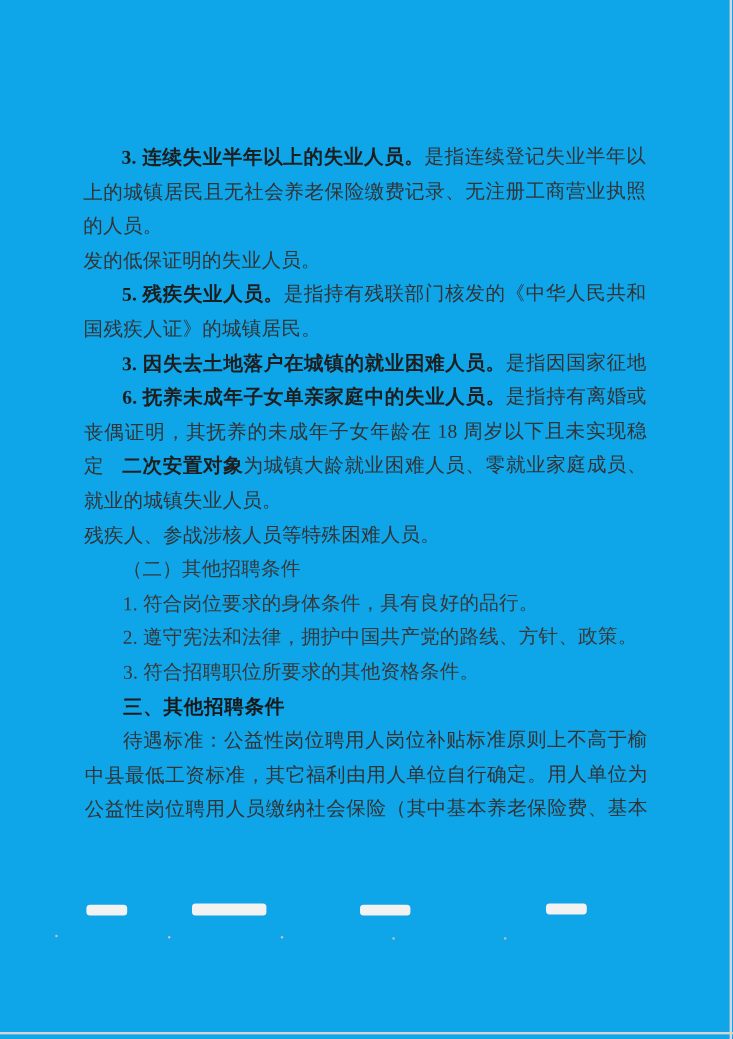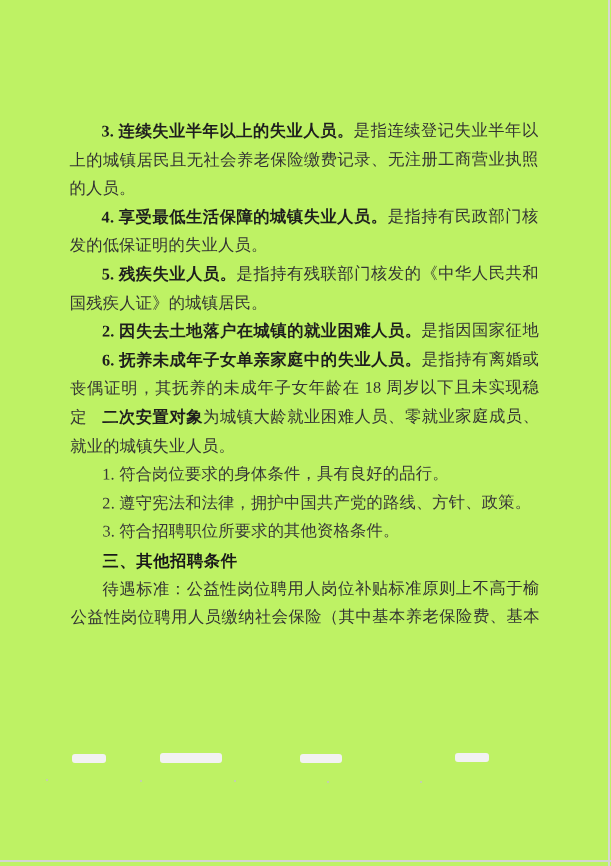--- a/index.html
+++ b/index.html
@@ -4,21 +4,21 @@
 <style>
   html, body {
     margin: 0;
     padding: 0;
     background: #ffffff;
   }
   .page {
     position: relative;
     width: 611px;
     height: 866px;
-    background: #bef264;
+    background: #0ea5e9;
     overflow: hidden;
     font-family: "Liberation Serif", "DejaVu Serif", serif;
   }
   .text-block {
     position: absolute;
     left: 70px;
     top: 117px;
     width: 469px;
     color: #333333;
     transform: rotate(-0.15deg);
@@ -76,34 +76,36 @@
   }
 </style>
 </head>
 <body>
 
 <div class="page">
   <div class="text-block">
       <div class="line indent j"><span class="seg bold">3. 连续失业半年以上的失业人员。</span><span class="seg">是指连续登记失业半年以</span></div>
       <div class="line j"><span class="seg">上的城镇居民且无社会养老保险缴费记录、无注册工商营业执照</span></div>
       <div class="line"><span class="seg">的人员。</span></div>
-      <div class="line indent j"><span class="seg bold">4. 享受最低生活保障的城镇失业人员。</span><span class="seg">是指持有民政部门核</span></div>
       <div class="line"><span class="seg">发的低保证明的失业人员。</span></div>
       <div class="line indent j"><span class="seg bold">5. 残疾失业人员。</span><span class="seg">是指持有残联部门核发的《中华人民共和</span></div>
       <div class="line"><span class="seg">国残疾人证》的城镇居民。</span></div>
-      <div class="line indent j"><span class="seg bold">2. 因失去土地落户在城镇的就业困难人员。</span><span class="seg">是指因国家征地</span></div>
+      <div class="line indent j"><span class="seg bold">3. 因失去土地落户在城镇的就业困难人员。</span><span class="seg">是指因国家征地</span></div>
       <div class="line indent j"><span class="seg bold">6. 抚养未成年子女单亲家庭中的失业人员。</span><span class="seg">是指持有离婚或</span></div>
       <div class="line j"><span class="seg">丧偶证明，其抚养的未成年子女年龄在 18 周岁以下且未实现稳定</span></div>
       <div class="line indent j"><span class="seg bold">二次安置对象</span><span class="seg">为城镇大龄就业困难人员、零就业家庭成员、</span></div>
       <div class="line"><span class="seg">就业的城镇失业人员。</span></div>
+      <div class="line"><span class="seg">残疾人、参战涉核人员等特殊困难人员。</span></div>
+      <div class="line indent kai"><span class="seg">（二）其他招聘条件</span></div>
       <div class="line indent kai"><span class="seg">1. 符合岗位要求的身体条件，具有良好的品行。</span></div>
       <div class="line indent kai"><span class="seg">2. 遵守宪法和法律，拥护中国共产党的路线、方针、政策。</span></div>
       <div class="line indent kai"><span class="seg">3. 符合招聘职位所要求的其他资格条件。</span></div>
       <div class="line indent hei"><span class="seg bold">三、其他招聘条件</span></div>
       <div class="line indent j"><span class="seg">待遇标准：公益性岗位聘用人岗位补贴标准原则上不高于榆</span></div>
+      <div class="line j"><span class="seg">中县最低工资标准，其它福利由用人单位自行确定。用人单位为</span></div>
       <div class="line j"><span class="seg">公益性岗位聘用人员缴纳社会保险（其中基本养老保险费、基本</span></div>
     </div>
   <div>
       <div class="smudge" style="left: 72px; top: 754px; width: 34px; height: 9px;"></div>
       <div class="smudge" style="left: 160px; top: 753px; width: 62px; height: 10px;"></div>
       <div class="smudge" style="left: 300px; top: 754px; width: 42px; height: 9px;"></div>
       <div class="smudge" style="left: 455px; top: 753px; width: 34px; height: 9px;"></div>
       <div class="speck" style="left: 46px; top: 779px;"></div>
       <div class="speck" style="left: 140px; top: 780px;"></div>
       <div class="speck" style="left: 234px; top: 780px;"></div>

